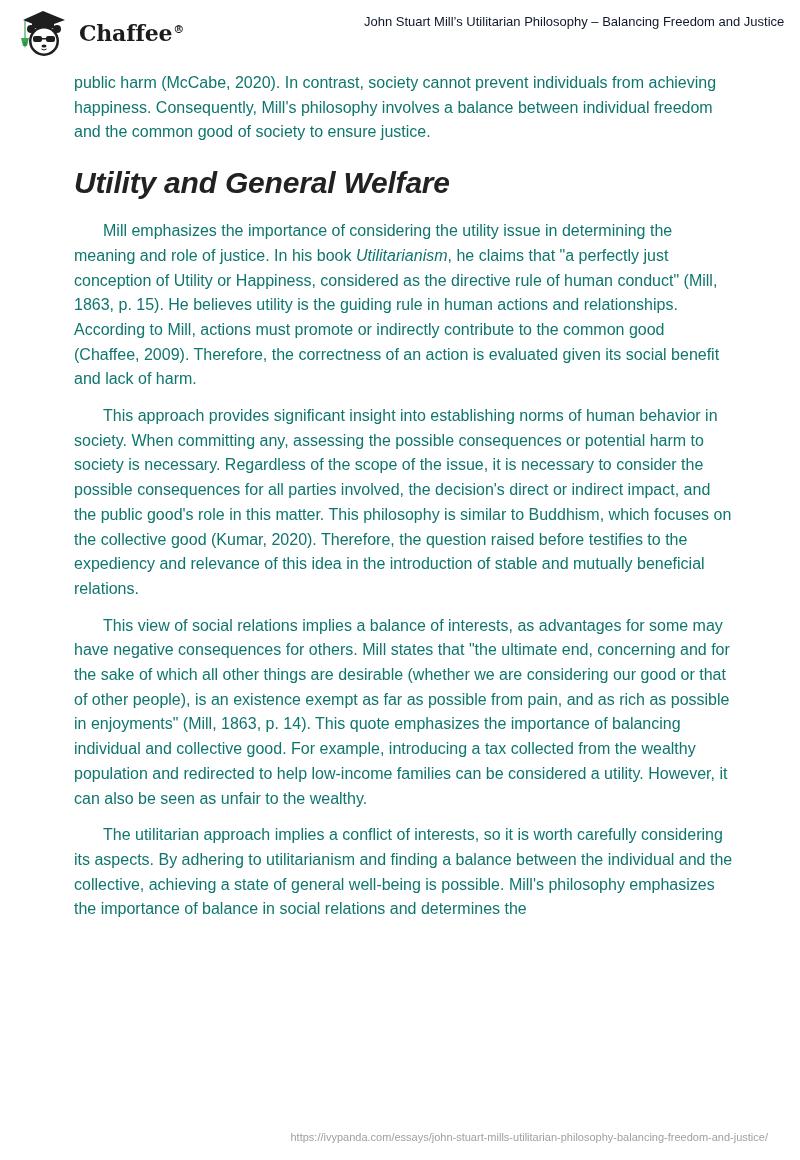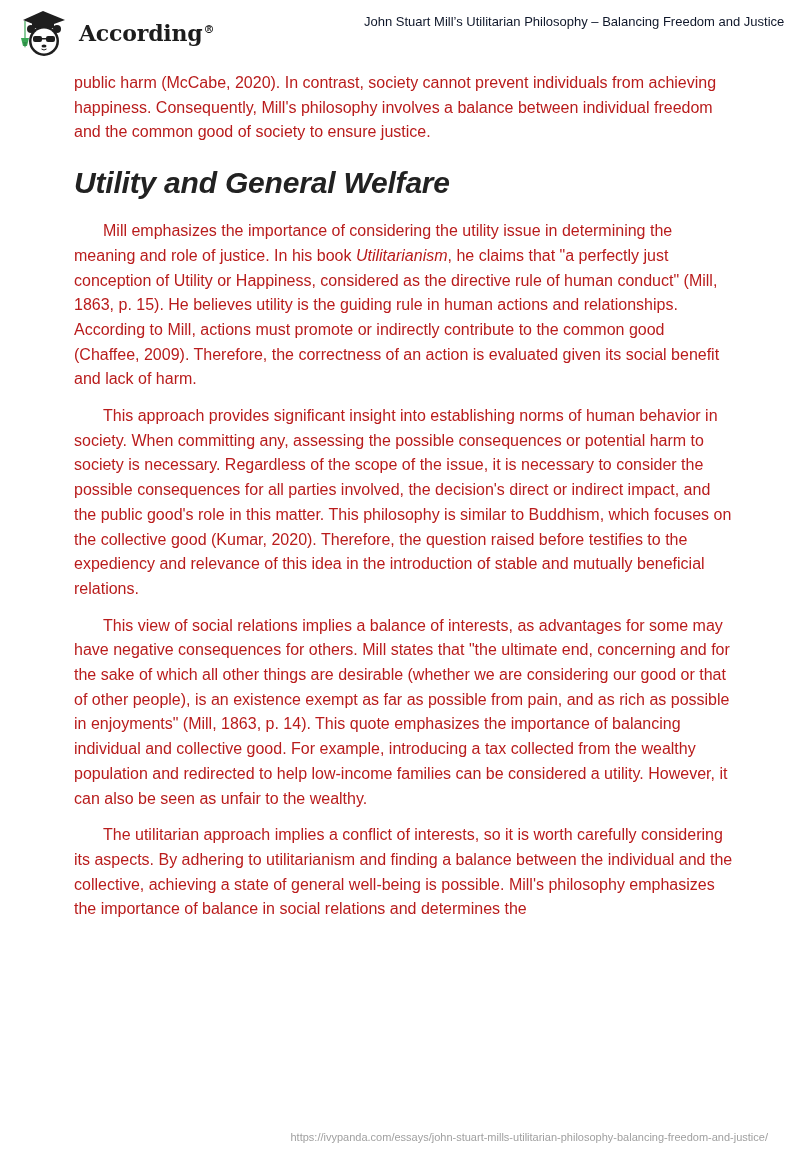--- a/index.html
+++ b/index.html
@@ -7,21 +7,21 @@
          font-family: "Liberation Sans", sans-serif; color: #222222; }
   .header { position: absolute; left: 0; top: 0; width: 800px; height: 60px; }
   .logo { position: absolute; left: 17px; top: 8px; display: flex; align-items: center; }
   .logo-icon { width: 52px; height: 50px; }
   .logo-text { font-family: "DejaVu Serif", "Liberation Serif", serif; font-weight: bold;
                font-size: 22px; color: #1c1c1c; margin-left: 10px; letter-spacing: -0.2px; }
   .logo-text sup { font-size: 11px; vertical-align: super; margin-left: 1px; }
   .doc-title { position: absolute; left: 364px; top: 14px; font-size: 13px; color: #0f172a;
                white-space: nowrap; }
   .content { position: absolute; left: 74px; top: 71px; width: 660px; }
-  p { margin: 0 0 11px 0; font-size: 16px; line-height: 24.7px; color: #b91c1c; }
+  p { margin: 0 0 11px 0; font-size: 16px; line-height: 24.7px; color: #0f766e; }
   p.indent { text-indent: 29px; margin-top: 12px; }
   h2 { font-size: 30px; font-weight: bold; color: #222222; margin: 19px 0 18px 0; line-height: 37px;
        letter-spacing: -0.2px; font-style: italic; }
   .footer-url { position: absolute; right: 32px; top: 1131px; font-size: 11px; color: #a0a0a0;
                 white-space: nowrap; }
 </style>
 </head>
 <body>
 
 <div class="header">
@@ -41,21 +41,21 @@
       <circle cx="14" cy="21" r="4" fill="#1e1e1e"></circle>
       <circle cx="40" cy="21" r="4" fill="#1e1e1e"></circle>
 
       <rect x="16" y="28" width="9" height="6" rx="2" fill="#1e1e1e"></rect>
       <rect x="29" y="28" width="9" height="6" rx="2" fill="#1e1e1e"></rect>
       <rect x="25" y="30" width="4" height="1.5" fill="#1e1e1e"></rect>
 
       <ellipse cx="27" cy="38" rx="2.5" ry="1.6" fill="#1e1e1e"></ellipse>
       <path d="M24.5,41 Q27,43 29.5,41" stroke="#1e1e1e" stroke-width="1" fill="none"></path>
     </svg>
-    <span class="logo-text"><span>According</span><sup>®</sup></span>
+    <span class="logo-text"><span>Chaffee</span><sup>®</sup></span>
   </div>
   <div class="doc-title">John Stuart Mill’s Utilitarian Philosophy – Balancing Freedom and Justice</div>
 </div>
 
 <div class="content">
   <p>public harm (McCabe, 2020). In contrast, society cannot prevent individuals from achieving happiness. Consequently, Mill's philosophy involves a balance between individual freedom and the common good of society to ensure justice.</p>
 
   <h2>Utility and General Welfare</h2>
   <p class="indent"><span>Mill emphasizes the importance of considering the utility issue in determining the meaning and role of justice. In his book </span><em>Utilitarianism</em><span>, he claims that "a perfectly just conception of Utility or Happiness, considered as the directive rule of human conduct" (Mill, 1863, p. 15). He believes utility is the guiding rule in human actions and relationships. According to Mill, actions must promote or indirectly contribute to the common good (Chaffee, 2009). Therefore, the correctness of an action is evaluated given its social benefit and lack of harm.</span></p>
   <p class="indent">This approach provides significant insight into establishing norms of human behavior in society. When committing any, assessing the possible consequences or potential harm to society is necessary. Regardless of the scope of the issue, it is necessary to consider the possible consequences for all parties involved, the decision's direct or indirect impact, and the public good's role in this matter. This philosophy is similar to Buddhism, which focuses on the collective good (Kumar, 2020). Therefore, the question raised before testifies to the expediency and relevance of this idea in the introduction of stable and mutually beneficial relations.</p>

